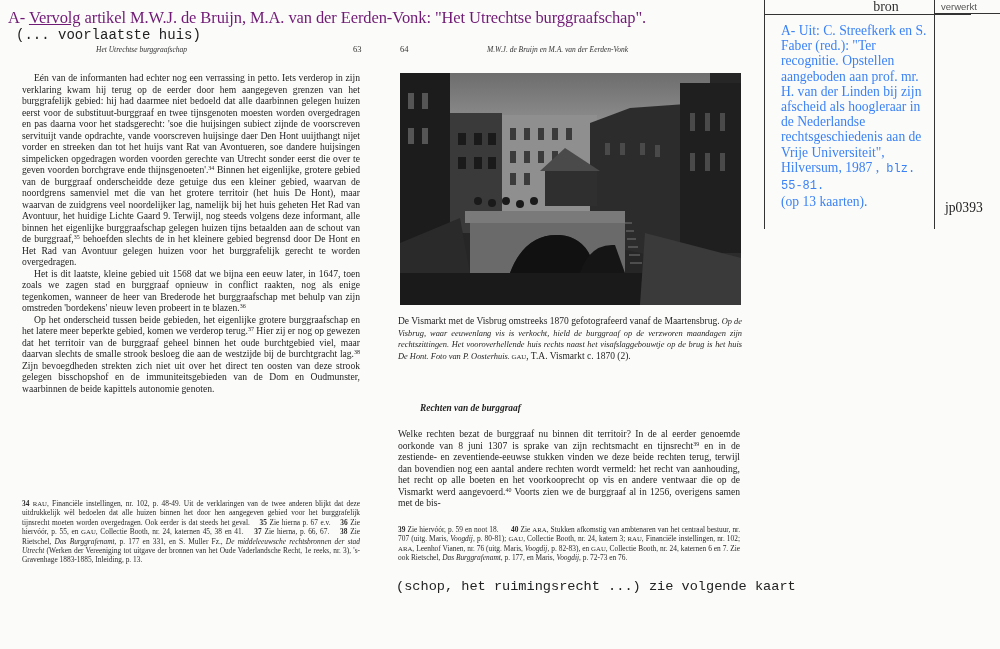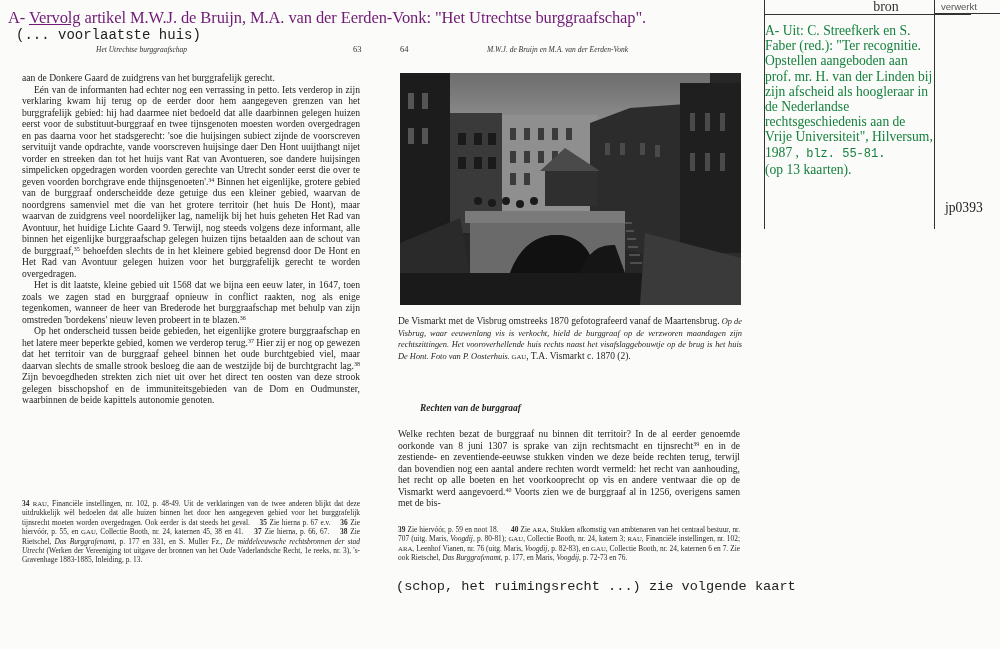--- a/index.html
+++ b/index.html
@@ -22,39 +22,38 @@
   .caption .it { font-style:italic; font-size:8.4px; }
   .section-head { font-size:9.4px; font-style:italic; font-weight:bold; color:#222; }
   .typewriter { font-family:"Liberation Mono","DejaVu Sans Mono",monospace; font-size:13.6px; color:#222; white-space:nowrap; }
   
   .photo { left:400px; top:73px; width:341px; height:232px; background:#2a2a2a; overflow:hidden; }
   .photo svg { display:block; }
   
   .tbl { left:764px; top:0px; width:240px; height:229px; }
   .tbl .th-bron { position:absolute; left:0; top:0; width:170px; height:14px; border-left:1.5px solid #333; border-bottom:1.5px solid #333; font-family:Liberation Serif, serif; font-size:14px; text-align:center; line-height:13px; color:#333;padding-left:36px; }
   .tbl .th-verw { position:absolute; left:170px; top:0; width:70px; height:14px; border-left:1.5px solid #333; border-bottom:1.5px solid #333; font-family:"Liberation Sans","DejaVu Sans",sans-serif; font-size:9.5px; line-height:13px; padding-left:6px; color:#555; box-sizing:border-box; }
-  .tbl .cell-bron { position:absolute; left:0; top:14px; width:170px; height:215px; border-left:1.5px solid #333; box-sizing:border-box; padding:9px 0 0 0; font-size:13.6px; line-height:15.2px; color:#15803d; }
+  .tbl .cell-bron { position:absolute; left:0; top:14px; width:170px; height:215px; border-left:1.5px solid #333; box-sizing:border-box; padding:9px 0 0 16px; font-size:13.6px; line-height:15.2px; color:#3b82f6; }
   .tbl .cell-verw { position:absolute; left:170px; top:14px; width:70px; height:215px; border-left:1.5px solid #333; box-sizing:border-box; }
   .tbl .verw-code { position:absolute; left:10px; top:186px; font-size:13.6px; color:#1a1a1a; }
   .tw { font-family:"Liberation Mono","DejaVu Sans Mono",monospace; font-size:12px; }
 </style>
 </head>
 <body>
 
 <div class="abs hdr-title"><span>A- </span><u>Vervolg</u><span> artikel M.W.J. de Bruijn, M.A. van der Eerden-Vonk: "Het Utrechtse burggraafschap".</span></div>
 <div class="abs hdr-sub">(... voorlaatste huis)</div>
 
 <div class="abs runhead" style="left:96px;">Het Utrechtse burggraafschap</div>
 <div class="abs pageno" style="left:353px;">63</div>
 
 <div class="abs pageno" style="left:400px;">64</div>
 <div class="abs runhead" style="left:487px;">M.W.J. de Bruijn en M.A. van der Eerden-Vonk</div>
 
 <div class="abs col" style="left:22px; top:72px; width:338px;">
-  <p>aan de Donkere Gaard de zuidgrens van het burggrafelijk gerecht.</p>
   <p class="ind"><span>Eén van de informanten had echter nog een verrassing in petto. Iets verderop in zijn verklaring kwam hij terug op de eerder door hem aangegeven grenzen van het burggrafelijk gebied: hij had daarmee niet bedoeld dat alle daarbinnen gelegen huizen eerst voor de substituut-burggraaf en twee tijnsgenoten moesten worden overgedragen en pas daarna voor het stadsgerecht: 'soe die huijsingen subiect zijnde de voorscreven servituijt vande opdrachte, vande voorscreven huijsinge daer Den Hont uuijthangt nijet vorder en streeken dan tot het huijs vant Rat van Avontueren, soe dandere huijsingen simpelicken opgedragen worden voorden gerechte van Utrecht sonder eerst die over te geven voorden borchgrave ende thijnsgenoeten'.</span><sup>34</sup> <span>Binnen het eigenlijke, grotere gebied van de burggraaf onderscheidde deze getuige dus een kleiner gebied, waarvan de noordgrens samenviel met die van het grotere territoir (het huis De Hont), maar waarvan de zuidgrens veel noordelijker lag, namelijk bij het huis geheten Het Rad van Avontuur, het huidige Lichte Gaard 9. Terwijl, nog steeds volgens deze informant, alle binnen het eigenlijke burggraafschap gelegen huizen tijns betaalden aan de schout van de burggraaf,</span><sup>35</sup> <span>behoefden slechts de in het kleinere gebied begrensd door De Hont en Het Rad van Avontuur gelegen huizen voor het burggrafelijk gerecht te worden overgedragen.</span></p>
   <p class="ind"><span>Het is dit laatste, kleine gebied uit 1568 dat we bijna een eeuw later, in 1647, toen zoals we zagen stad en burggraaf opnieuw in conflict raakten, nog als enige tegenkomen, wanneer de heer van Brederode het burggraafschap met behulp van zijn omstreden 'bordekens' nieuw leven probeert in te blazen.</span><sup>36</sup></p>
   <p class="ind"><span>Op het onderscheid tussen beide gebieden, het eigenlijke grotere burggraafschap en het latere meer beperkte gebied, komen we verderop terug.</span><sup>37</sup> <span>Hier zij er nog op gewezen dat het territoir van de burggraaf geheel binnen het oude burchtgebied viel, maar daarvan slechts de smalle strook besloeg die aan de westzijde bij de burchtgracht lag.</span><sup>38</sup> <span>Zijn bevoegdheden strekten zich niet uit over het direct ten oosten van deze strook gelegen bisschopshof en de immuniteitsgebieden van de Dom en Oudmunster, waarbinnen de beide kapittels autonomie genoten.</span></p>
 </div>
 
 <div class="abs notes" style="left:22px; top:499px; width:338px;">
   <span class="b">34</span> <span class="sc">RAU</span><span>, Financiële instellingen, nr. 102, p. 48-49. Uit de verklaringen van de twee anderen blijkt dat deze uitdrukkelijk wèl bedoelen dat alle huizen binnen het door hen aangegeven gebied voor het burggrafelijk tijnsrecht moeten worden overgedragen. Ook eerder is dat steeds het geval.</span>
   &nbsp;&nbsp;&nbsp;<span class="b">35</span><span> Zie hierna p. 67 e.v.</span>
   &nbsp;&nbsp;&nbsp;<span class="b">36</span><span> Zie hiervóór, p. 55, en </span><span class="sc">GAU</span><span>, Collectie Booth, nr. 24, katernen 45, 38 en 41.</span>
   &nbsp;&nbsp;&nbsp;<span class="b">37</span><span> Zie hierna, p. 66, 67.</span>

